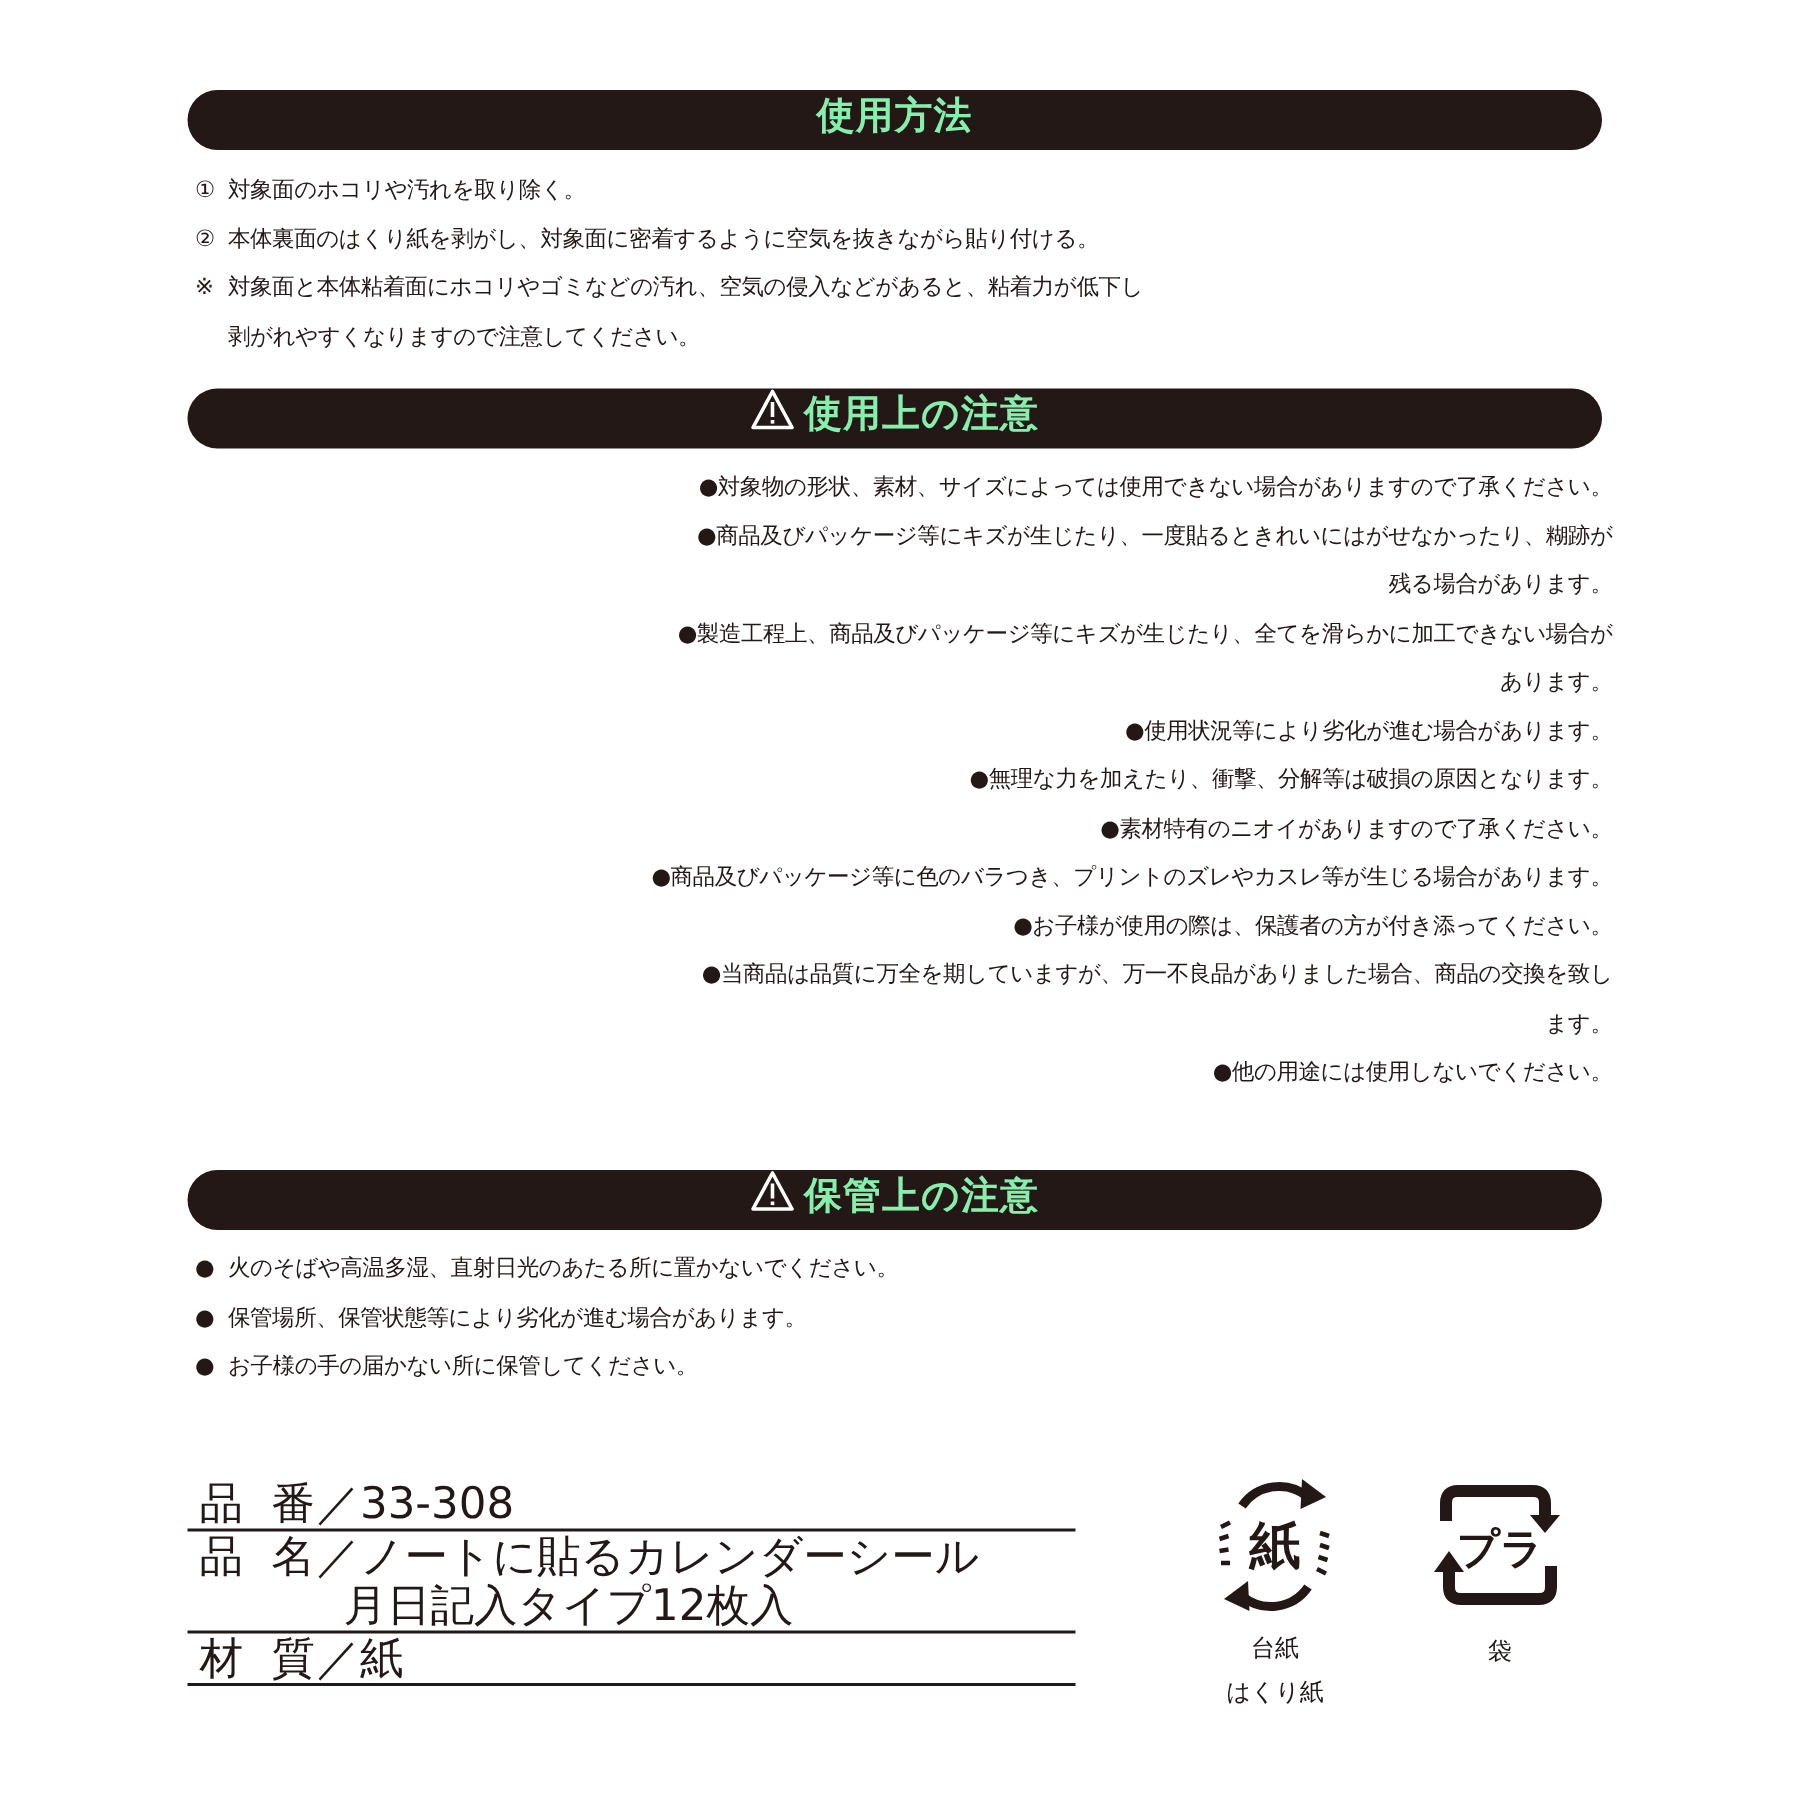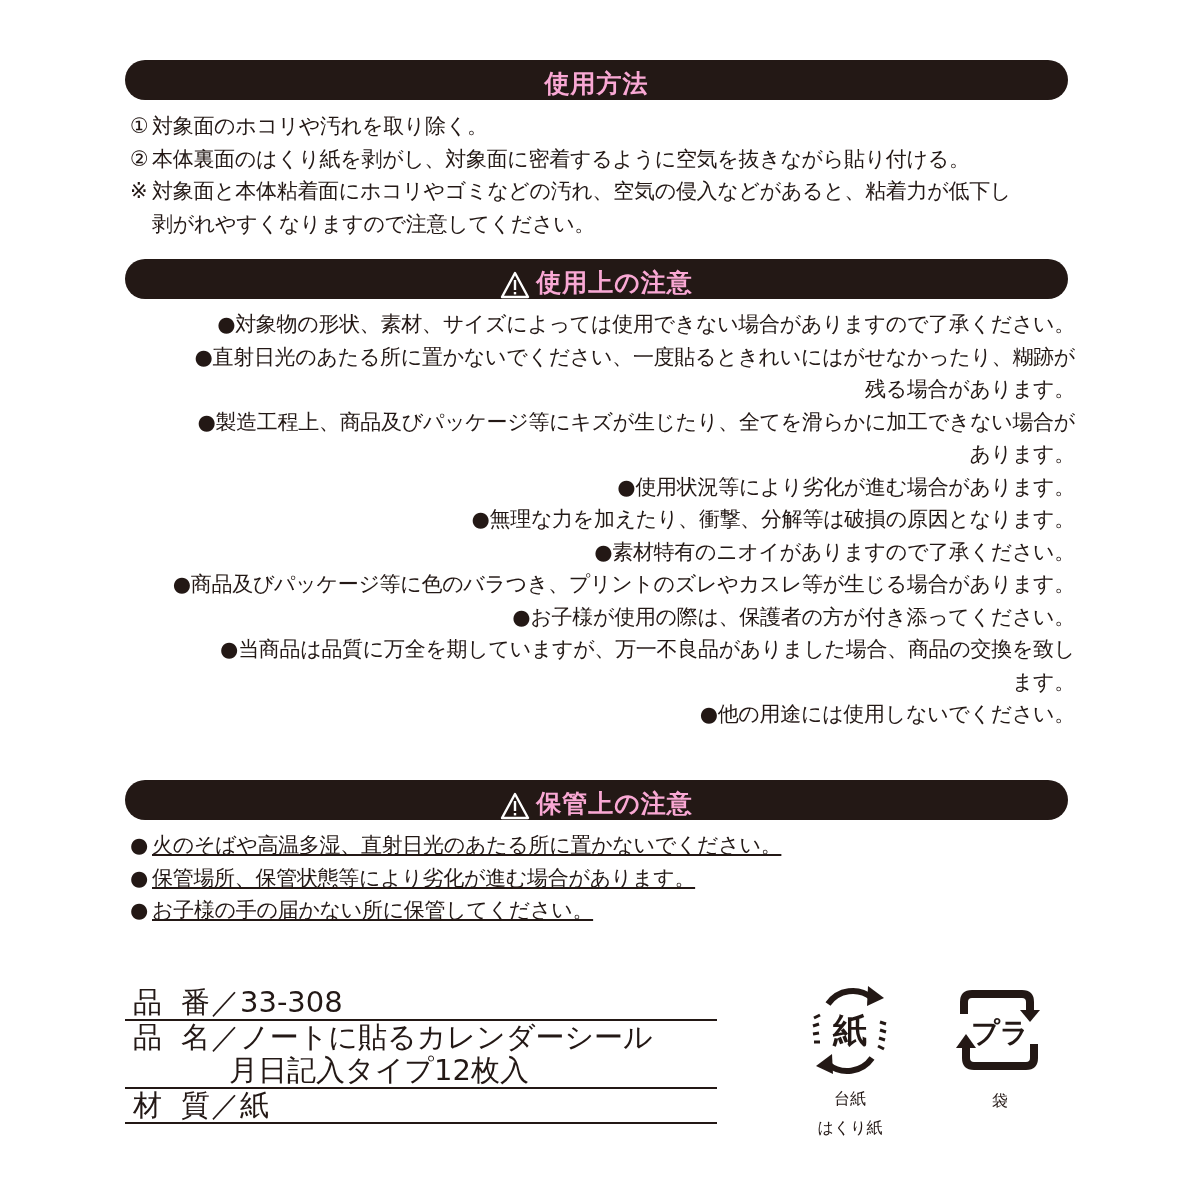--- a/index.html
+++ b/index.html
@@ -4,27 +4,27 @@
 <style>
   html, body { margin: 0; padding: 0; background: #ffffff; }
   body {
     width: 1200px; height: 1200px; position: relative; overflow: hidden;
     font-family: "DejaVu Sans", "Liberation Sans", sans-serif;
     color: #231815;
   }
   .bar {
     position: absolute; left: 125px; width: 943px; height: 40px;
     background: #231815; border-radius: 20px;
-    display: flex; align-items: flex-end; justify-content: center;
-    color: #f9a8d4; font-weight: bold; font-size: 25px; letter-spacing: 1px;
+    display: flex; align-items: flex-start; justify-content: center;
+    color: #86efac; font-weight: bold; font-size: 25px; letter-spacing: 1px;
   }
   .bar .warn { display: inline-block; width: 30px; height: 28px; margin-right: 6px; }
   .block { position: absolute; left: 130px; width: 945px; }
   .line {
-    font-size: 21px; line-height: 32.5px; height: 32.5px; white-space: nowrap;
+    font-size: 15px; line-height: 32.5px; height: 32.5px; white-space: nowrap;
     letter-spacing: -0.3px;
   }
   .line .mark { display: inline-block; width: 22px; }
   .line.cont { padding-left: 22px; }
   .info { position: absolute; left: 125px; width: 592px; }
   .info .row { position: relative; font-size: 29px; line-height: 33px; white-space: nowrap; }
   .info .lbl { display: inline-block; width: 100px; letter-spacing: 0; }
   .info .lbl span { display: inline-block; }
   .info .rule { height: 0; border-top: 2px solid #231815; }
   .icon-box { position: absolute; text-align: center; }
@@ -46,21 +46,21 @@
 <div class="bar" style="top:259px;">
   <svg class="warn" viewBox="0 0 30 28">
     <path d="M15 2 L28 26 L2 26 Z" fill="none" stroke="#fff" stroke-width="2.4" stroke-linejoin="round"></path>
     <rect x="13.8" y="9" width="2.4" height="10" fill="#fff"></rect>
     <rect x="13.8" y="21" width="2.4" height="2.4" fill="#fff"></rect>
   </svg>
   <span>使用上の注意</span>
 </div>
 <div class="block" style="top:308px;text-align:right;">
   <div class="line"><span class="mark">●</span><span>対象物の形状、素材、サイズによっては使用できない場合がありますので了承ください。</span></div>
-  <div class="line"><span class="mark">●</span><span>直射日光のあたる所に置かないでください、一度貼るときれいにはがせなかったり、糊跡が</span></div>
+  <div class="line"><span class="mark">●</span><span>商品及びパッケージ等にキズが生じたり、一度貼るときれいにはがせなかったり、糊跡が</span></div>
   <div class="line cont"><span>残る場合があります。</span></div>
   <div class="line"><span class="mark">●</span><span>製造工程上、商品及びパッケージ等にキズが生じたり、全てを滑らかに加工できない場合が</span></div>
   <div class="line cont"><span>あります。</span></div>
   <div class="line"><span class="mark">●</span><span>使用状況等により劣化が進む場合があります。</span></div>
   <div class="line"><span class="mark">●</span><span>無理な力を加えたり、衝撃、分解等は破損の原因となります。</span></div>
   <div class="line"><span class="mark">●</span><span>素材特有のニオイがありますので了承ください。</span></div>
   <div class="line"><span class="mark">●</span><span>商品及びパッケージ等に色のバラつき、プリントのズレやカスレ等が生じる場合があります。</span></div>
   <div class="line"><span class="mark">●</span><span>お子様が使用の際は、保護者の方が付き添ってください。</span></div>
   <div class="line"><span class="mark">●</span><span>当商品は品質に万全を期していますが、万一不良品がありました場合、商品の交換を致し</span></div>
   <div class="line cont"><span>ます。</span></div>
@@ -68,21 +68,21 @@
 </div>
 
 <div class="bar" style="top:780px;">
   <svg class="warn" viewBox="0 0 30 28">
     <path d="M15 2 L28 26 L2 26 Z" fill="none" stroke="#fff" stroke-width="2.4" stroke-linejoin="round"></path>
     <rect x="13.8" y="9" width="2.4" height="10" fill="#fff"></rect>
     <rect x="13.8" y="21" width="2.4" height="2.4" fill="#fff"></rect>
   </svg>
   <span>保管上の注意</span>
 </div>
-<div class="block" style="top:829px;text-decoration:underline;">
+<div class="block" style="top:829px;">
   <div class="line"><span class="mark">●</span><span>火のそばや高温多湿、直射日光のあたる所に置かないでください。</span></div>
   <div class="line"><span class="mark">●</span><span>保管場所、保管状態等により劣化が進む場合があります。</span></div>
   <div class="line"><span class="mark">●</span><span>お子様の手の届かない所に保管してください。</span></div>
 </div>
 
 <div class="info" style="top:986px;">
   <div class="row" style="padding-left:8px;">
     <span class="lbl"><span style="width:48px;">品</span><span>番</span></span><span style="margin-left:-22px;">／</span><span>33-308</span>
   </div>
   <div class="rule"></div>

